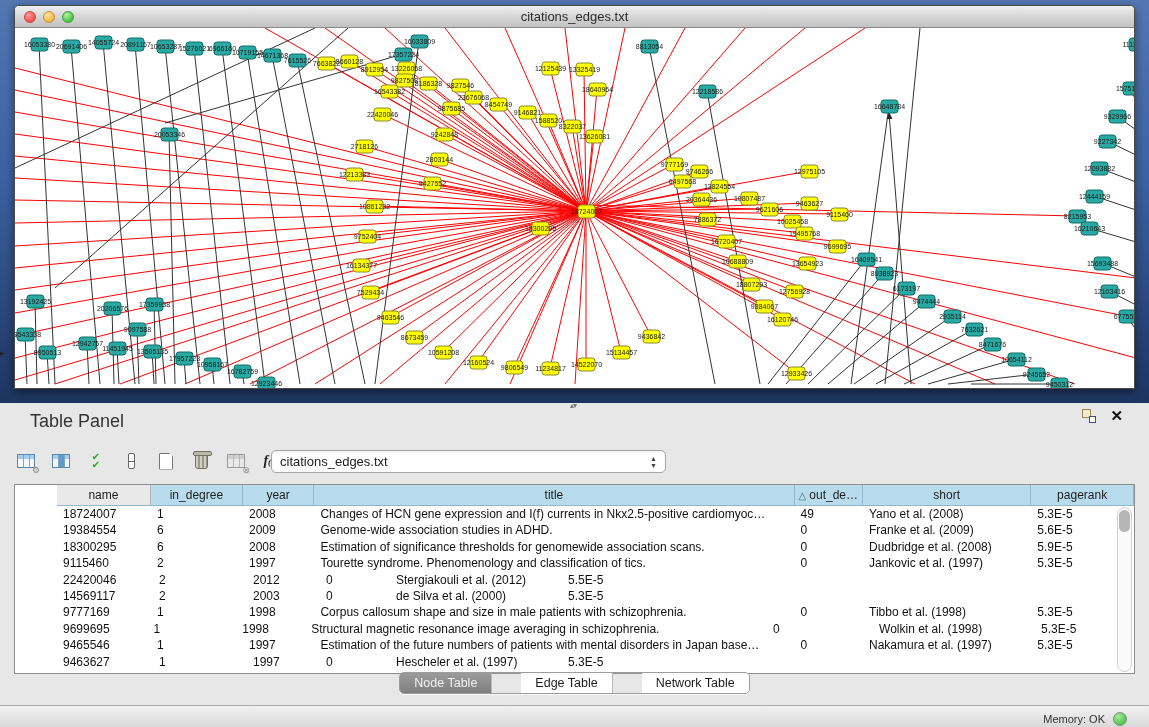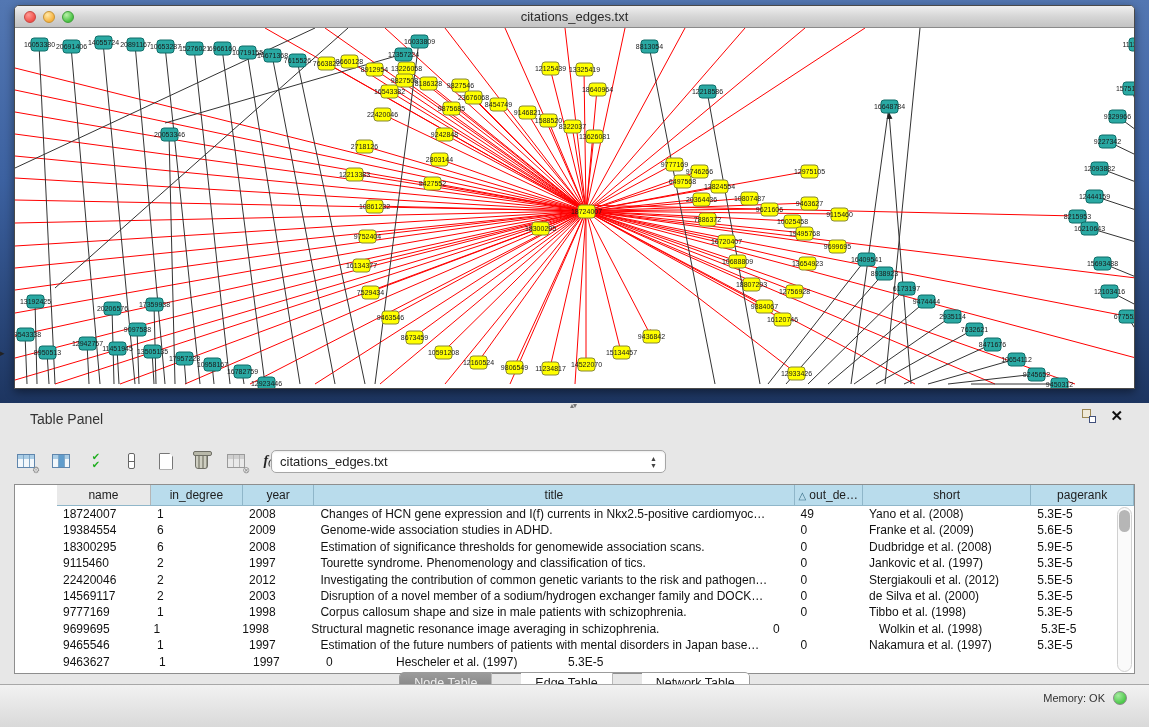--- a/index.html
+++ b/index.html
@@ -20,21 +20,21 @@
   .light{width:12px;height:12px;border-radius:50%;}
   .light.red{background:radial-gradient(circle at 35% 30%,#ff9a94,#f0524c 70%);border:1px solid #c94540;}
   .light.yellow{background:radial-gradient(circle at 35% 30%,#ffe9a8,#f6b240 70%);border:1px solid #c79335;}
   .light.green{background:radial-gradient(circle at 35% 30%,#b9f0a8,#49c244 70%);border:1px solid #3f9e3a;}
   .canvas{position:relative;width:1119px;height:360px;background:#ffffff;overflow:hidden;}
   .edge-grip{position:absolute;left:0px;top:348px;width:8px;height:10px;color:#222;
     font-size:9px;line-height:10px;}
   
   .panel{position:absolute;left:0;top:403px;width:1149px;height:297px;background:#e7e7e7;}
   .split-grip{position:absolute;left:570px;top:-2px;font-size:8px;color:#777;letter-spacing:-1px;}
-  .panel-title{position:absolute;left:30px;top:8px;font-size:14px;color:#333;}
+  .panel-title{position:absolute;left:30px;top:8px;font-size:18px;color:#333;}
   .panel-ctrls{position:absolute;right:26px;top:6px;display:flex;gap:14px;align-items:center;}
   .float-ic{position:relative;width:14px;height:14px;}
   .float-ic .sq1{position:absolute;left:0;top:0;width:9px;height:9px;border:1.5px solid #9a8653;background:#efe9d8;}
   .float-ic .sq2{position:absolute;right:0;bottom:0;width:7px;height:7px;border:1.5px solid #41507c;background:#fff;}
   .close-ic{font-size:15px;font-weight:bold;color:#111;line-height:14px;}
   .toolbar{position:absolute;left:14px;top:40px;height:36px;display:flex;align-items:center;gap:11px;}
   .tb-ic{width:24px;height:22px;display:flex;align-items:center;justify-content:center;position:relative;}
   .mini-table{width:18px;height:14px;border:1px solid #5f86ad;background:
     linear-gradient(180deg,#aacde6 0 4px,#f2f7fb 4px 100%);position:relative;}
   .mini-table:before{content:"";position:absolute;left:5px;top:0;bottom:0;width:1px;background:#7fa6c6;}
@@ -75,21 +75,21 @@
     border:1px solid #d0d0d0;border-radius:8px;}
   .vthumb{position:absolute;left:1px;top:2px;width:11px;height:22px;background:#b6b6b6;border-radius:6px;}
   
   .tabs{position:absolute;left:0;right:0;top:269px;display:flex;justify-content:center;}
   .seg{display:flex;border:1px solid #9c9c9c;border-radius:5px;overflow:hidden;
     box-shadow:0 1px 1px rgba(255,255,255,.8);gap:29px;}
   .seg .tab{padding:3px 14px;font-size:12.5px;background:#fff;color:#1c1c1c;border-right:1px solid #b9b9b9;}
   .seg .tab:last-child{border-right:none;}
   .seg .tab.sel{background:linear-gradient(180deg,#9b9b9b,#7f7f7f);color:#f1f1f1;}
   
-  .statusbar{position:absolute;left:0;bottom:0;width:1149px;height:43px;
+  .statusbar{position:absolute;left:0;bottom:0;width:1149px;height:22px;
     background:linear-gradient(180deg,#f2f2f2,#d9d9d9);border-top:1px solid #a8a8a8;}
   .mem{position:absolute;right:44px;top:7px;font-size:11px;color:#333;}
   .memdot{position:absolute;right:22px;top:6px;width:14px;height:14px;border-radius:50%;
     background:radial-gradient(circle at 35% 30%,#a6eba0,#4cc94a 70%);border:1px solid #8a8a8a;}
 </style>
 </head>
 <body>
 
 <div class="desktop">
   <div class="gwindow">
@@ -606,30 +606,28 @@
           <div class="td" style="width: 73px;">1997</div>
           <div class="td" style="width: 491px;">Tourette syndrome. Phenomenology and classification of tics.</div>
           <div class="td" style="width: 70px;">0</div>
           <div class="td" style="width: 172px;">Jankovic et al. (1997)</div>
           <div class="td" style="width: 105px;">5.3E-5</div>
         </div>
         <div class="tr">
           <div class="td" style="width: 96px;">22420046</div>
           <div class="td" style="width: 94px;">2</div>
           <div class="td" style="width: 73px;">2012</div>
-          <div class="td" style="width: 491px;">Investigating the contribution of common genetic variants to the risk and pathogen…</div>
           <div class="td" style="width: 70px;">0</div>
           <div class="td" style="width: 172px;">Stergiakouli et al. (2012)</div>
           <div class="td" style="width: 105px;">5.5E-5</div>
         </div>
         <div class="tr">
           <div class="td" style="width: 96px;">14569117</div>
           <div class="td" style="width: 94px;">2</div>
           <div class="td" style="width: 73px;">2003</div>
-          <div class="td" style="width: 491px;">Disruption of a novel member of a sodium/hydrogen exchanger family and DOCK…</div>
           <div class="td" style="width: 70px;">0</div>
           <div class="td" style="width: 172px;">de Silva et al. (2000)</div>
           <div class="td" style="width: 105px;">5.3E-5</div>
         </div>
         <div class="tr">
           <div class="td" style="width: 96px;">9777169</div>
           <div class="td" style="width: 94px;">1</div>
           <div class="td" style="width: 73px;">1998</div>
           <div class="td" style="width: 491px;">Corpus callosum shape and size in male patients with schizophrenia.</div>
           <div class="td" style="width: 70px;">0</div>

